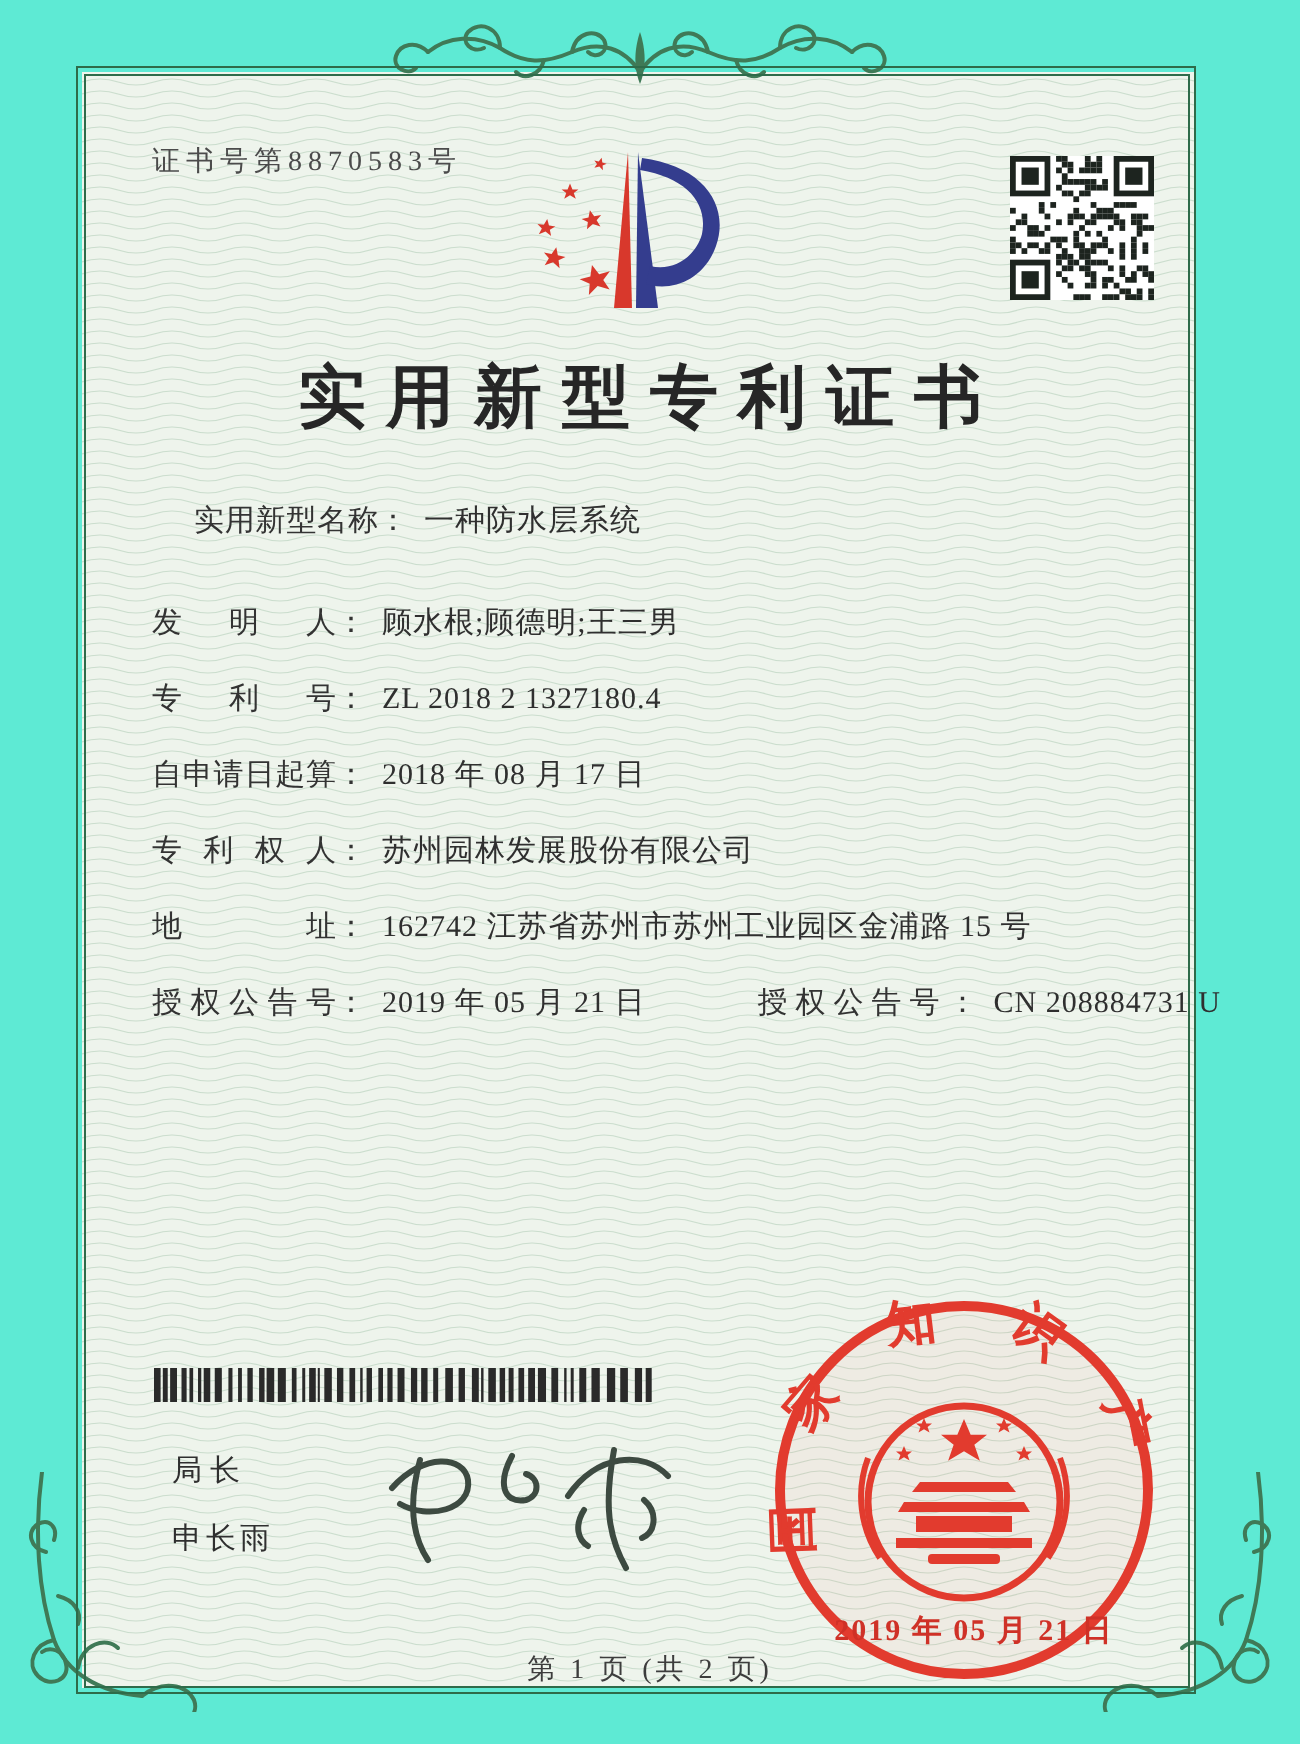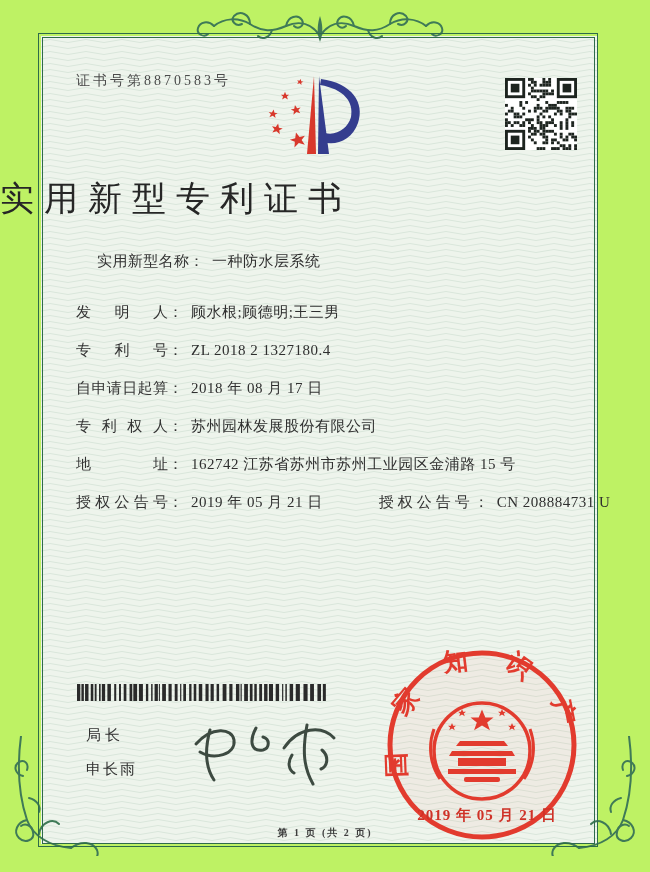--- a/index.html
+++ b/index.html
@@ -1,18 +1,18 @@
 <!DOCTYPE html>
 <html><head>
 <meta charset="utf-8">
 <style>
   html,body{margin:0;padding:0;background:#e8e6df;}
   .page{
     position:relative; width:650px; height:872px; margin:0 auto;
-    background:#bef264; overflow:hidden;
+    background:#5eead4; overflow:hidden;
     font-family:"Liberation Serif","DejaVu Serif",serif;
     color:#3a3a3a;
   }
   
   .frame{
     position:absolute; left:38px; top:33px; width:560px; height:814px;
     border:1.5px solid #2e6b4a; box-sizing:border-box; pointer-events:none; z-index:3;
   }
   .frame::after{
     content:""; position:absolute; inset:2.5px; border:1px solid #2e6b4a;
@@ -21,22 +21,22 @@
   .content{position:absolute; inset:0; z-index:4;}
 
   .cert-no{
     position:absolute; left:76px; top:72px;
     font-size:14px; letter-spacing:3px; color:#4b4b4b;
   }
   .logo{position:absolute; left:252px; top:70px;}
   .qr{position:absolute; left:505px; top:78px; background:#fff;}
 
   .title{
-    position:absolute; left:0; right:0; top:176px; text-align:left;
-    font-size:34px; font-weight:400; letter-spacing:10px; color:#262626;
+    position:absolute; left:0; right:0; top:176px; text-align:center;
+    font-size:34px; font-weight:700; letter-spacing:10px; color:#262626;
   }
 
   .fields{position:absolute; left:76px; top:250px; right:60px;}
   .row{margin-bottom:16px; line-height:22px; font-size:15px; white-space:nowrap;}
   .row.first{margin-bottom:29px;margin-left:21px;}
   .row .lbl{
     display:inline-block; width:92px; vertical-align:baseline;
     text-align:justify; text-align-last:justify; color:#333;
   }
   .row .colon{margin-right:8px; color:#333;}
@@ -57,21 +57,21 @@
   .signature{position:absolute; left:188px; top:700px;}
 
   .seal{position:absolute; left:382px; top:645px; z-index:5;}
   .seal-date{
     position:absolute; left:392px; top:806px; width:190px; text-align:center;
     font-size:15px; color:#cf3127; letter-spacing:1px; z-index:6; font-weight:600;
   }
 
   .footer{
     position:absolute; left:0; right:0; top:826px; text-align:center;
-    font-size:10px; letter-spacing:2px; color:#3d3d3d;font-weight:bold;
+    font-size:14px; letter-spacing:2px; color:#3d3d3d;
   }
 
   .orn-top{position:absolute; left:168px; top:10px; z-index:2;}
   .orn-bl{position:absolute; left:13px; top:736px; z-index:2;}
   .orn-br{position:absolute; right:13px; top:736px; transform:scaleX(-1); z-index:2;}
 </style>
 </head>
 <body>
 
 <svg width="0" height="0" style="position:absolute">

